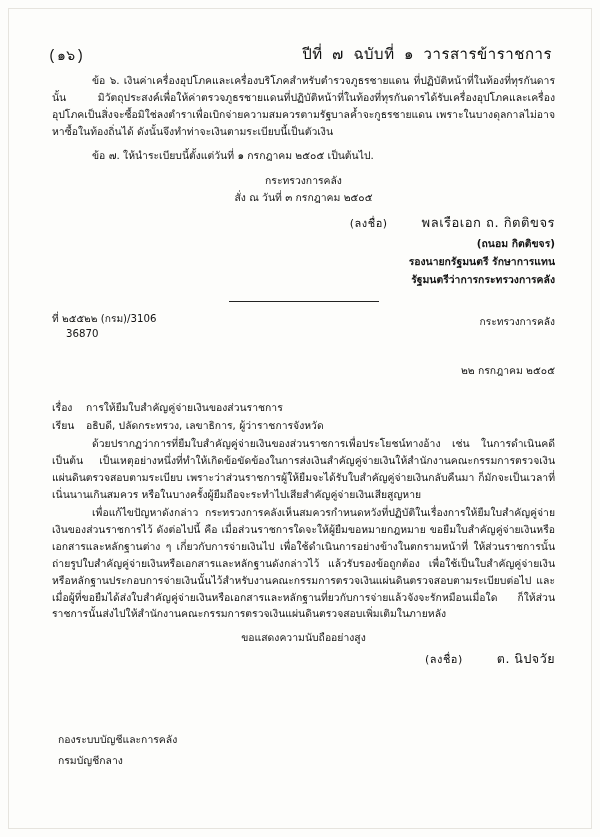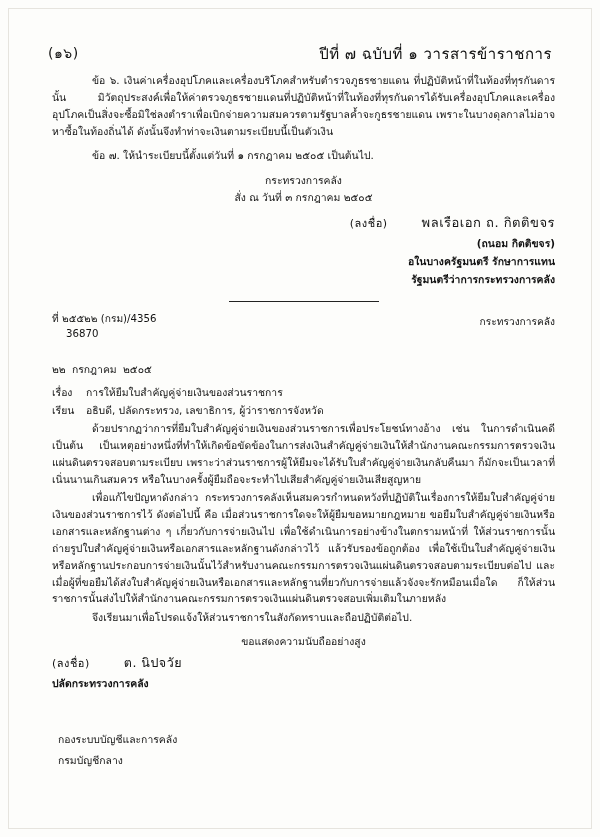--- a/index.html
+++ b/index.html
@@ -27,22 +27,23 @@
     left: 8px; top: 8px; right: 8px; bottom: 8px;
     border: 1px solid #e6e4de;
     pointer-events: none;
   }
   .header {
     position: absolute;
     top: 42px;
     left: 48px;
     right: 48px;
     display: flex;
-    align-items: flex-start;
+    align-items: flex-end;
     justify-content: space-between;
+    font-family: Liberation Mono, monospace;
   }
   .page-number {
     font-size: 14px;
     letter-spacing: 0.5px;
   }
   .header-right {
     font-size: 15px;
     letter-spacing: 0.5px;
   }
   .body-text {
@@ -105,45 +106,44 @@
   .memo-ref .line2 {
     padding-left: 14px;
   }
   .memo-office {
     position: absolute;
     right: 0;
     top: 2px;
     font-size: 10.2px;
   }
   .memo-date {
-    text-align: left;
-    font-size: 10.4px;
-    margin: 16px 0 5px 0;
-    font-family: Liberation Mono, monospace;
+    text-align: right;
+    font-size: 10.4px;
+    margin: 16px 0 20px 0;
   }
   .field-row {
     display: flex;
     text-indent: 0;
     margin: 0 0 1px 0;
     font-size: 10.4px;
   }
   .field-label {
     width: 34px;
     flex: 0 0 34px;
   }
   .field-value {
     flex: 1 1 auto;
   }
   .closing {
     text-align: center;
     margin-top: 7px;
     font-size: 10.4px;
   }
   .sig2 {
-    text-align: left;
+    text-align: right;
   }
   .sig2 .sig-name {
     font-size: 12.5px;
   }
   .footer {
     position: absolute;
     left: 52px;
     bottom: 62px;
     font-size: 10.4px;
     line-height: 1.5;
@@ -175,60 +175,58 @@
     <div class="spacer-sm"></div>
 
     <p class="block-center">กระทรวงการคลัง</p>
     <p class="block-center">สั่ง ณ วันที่ ๓ กรกฎาคม ๒๕๐๕</p>
 
     <div class="signature-block">
       <div class="sig-name">
         <span class="sig-signed">(ลงชื่อ)</span><span>พลเรือเอก ถ. กิตติขจร</span>
       </div>
       <div class="sig-line">(ถนอม  กิตติขจร)</div>
-      <div class="sig-line">อในบางครัฐมนตรี  รักษาการแทน</div>
+      <div class="sig-line">รองนายกรัฐมนตรี  รักษาการแทน</div>
       <div class="sig-line">รัฐมนตรีว่าการกระทรวงการคลัง</div>
     </div>
 
     <div class="divider"></div>
 
     <div class="memo-head">
       <div class="memo-ref">
         <div>
           <span>ที่  ๒๕๕๒๒</span>
-          <span>(กรม)/4356</span>
+          <span>(กรม)/3106</span>
         </div>
         <div class="line2">36870</div>
       </div>
       <div class="memo-office">กระทรวงการคลัง</div>
     </div>
 
     <div class="memo-date">๒๒  กรกฎาคม ๒๕๐๕</div>
 
     <div class="field-row">
       <div class="field-label">เรื่อง</div>
       <div class="field-value">การให้ยืมใบสำคัญคู่จ่ายเงินของส่วนราชการ</div>
     </div>
 
     <div class="field-row">
       <div class="field-label">เรียน</div>
       <div class="field-value">อธิบดี, ปลัดกระทรวง, เลขาธิการ, ผู้ว่าราชการจังหวัด</div>
     </div>
 
     <p class="para">ด้วยปรากฏว่าการที่ยืมใบสำคัญคู่จ่ายเงินของส่วนราชการเพื่อประโยชน์ทางอ้าง  เช่น ในการดำเนินคดีเป็นต้น เป็นเหตุอย่างหนึ่งที่ทำให้เกิดข้อขัดข้องในการส่งเงินสำคัญคู่จ่ายเงินให้สำนักงานคณะกรรมการตรวจเงินแผ่นดินตรวจสอบตามระเบียบ  เพราะว่าส่วนราชการผู้ให้ยืมจะได้รับใบสำคัญคู่จ่ายเงินกลับคืนมา  ก็มักจะเป็นเวลาที่เนิ่นนานเกินสมควร  หรือในบางครั้งผู้ยืมถือจะระทำไปเสียสำคัญคู่จ่ายเงินเสียสูญหาย</p>
     <p class="para">เพื่อแก้ไขปัญหาดังกล่าว   กระทรวงการคลังเห็นสมควรกำหนดหวังที่ปฏิบัติในเรื่องการให้ยืมใบสำคัญคู่จ่ายเงินของส่วนราชการไว้   ดังต่อไปนี้ คือ  เมื่อส่วนราชการใดจะให้ผู้ยืมขอหมายกฎหมาย   ขอยืมใบสำคัญคู่จ่ายเงินหรือเอกสารและหลักฐานต่าง ๆ  เกี่ยวกับการจ่ายเงินไป เพื่อใช้ดำเนินการอย่างข้างในตกรามหน้าที่ ให้ส่วนราชการนั้นถ่ายรูปใบสำคัญคู่จ่ายเงินหรือเอกสารและหลักฐานดังกล่าวไว้  แล้วรับรองข้อถูกต้อง  เพื่อใช้เป็นใบสำคัญคู่จ่ายเงินหรือหลักฐานประกอบการจ่ายเงินนั้นไว้สำหรับงานคณะกรรมการตรวจเงินแผ่นดินตรวจสอบตามระเบียบต่อไป   และเมื่อผู้ที่ขอยืมได้ส่งใบสำคัญคู่จ่ายเงินหรือเอกสารและหลักฐานที่ยวกับการจ่ายแล้วจังจะรักหมือนเมื่อใด  ก็ให้ส่วนราชการนั้นส่งไปให้สำนักงานคณะกรรมการตรวจเงินแผ่นดินตรวจสอบเพิ่มเติมในภายหลัง</p>
-    <p class="para">จึงเรียนมาเพื่อโปรดแจ้งให้ส่วนราชการในสังกัดทราบและถือปฏิบัติต่อไป.</p>
 
     <div class="closing">ขอแสดงความนับถืออย่างสูง</div>
 
     <div class="sig2">
       <div class="sig-name">
         <span class="sig-signed">(ลงชื่อ)</span><span>ต. นิปจวัย</span>
       </div>
-      <div class="sig-line">ปลัดกระทรวงการคลัง</div>
     </div>
 
   </div>
 
   <div class="footer">
     <div>กองระบบบัญชีและการคลัง</div>
     <div>กรมบัญชีกลาง</div>
   </div>
 </div>
 

